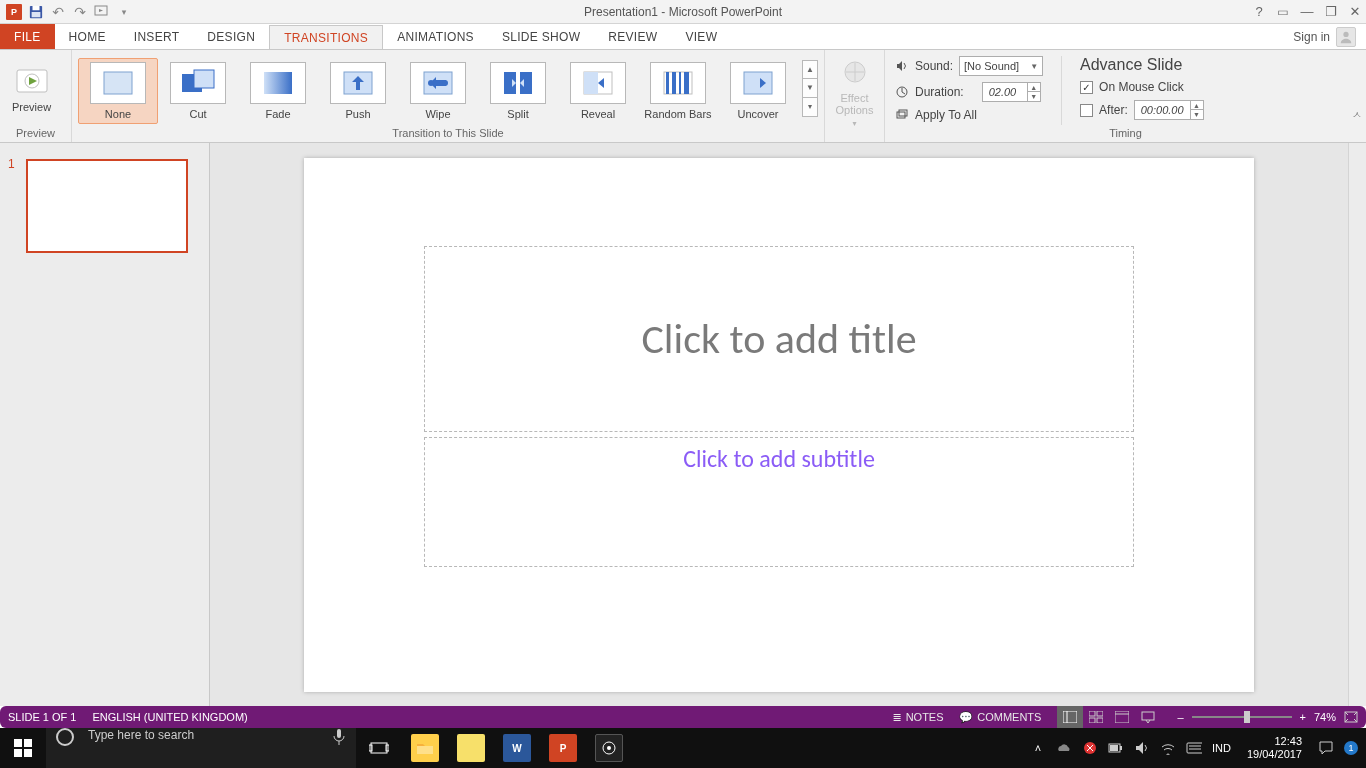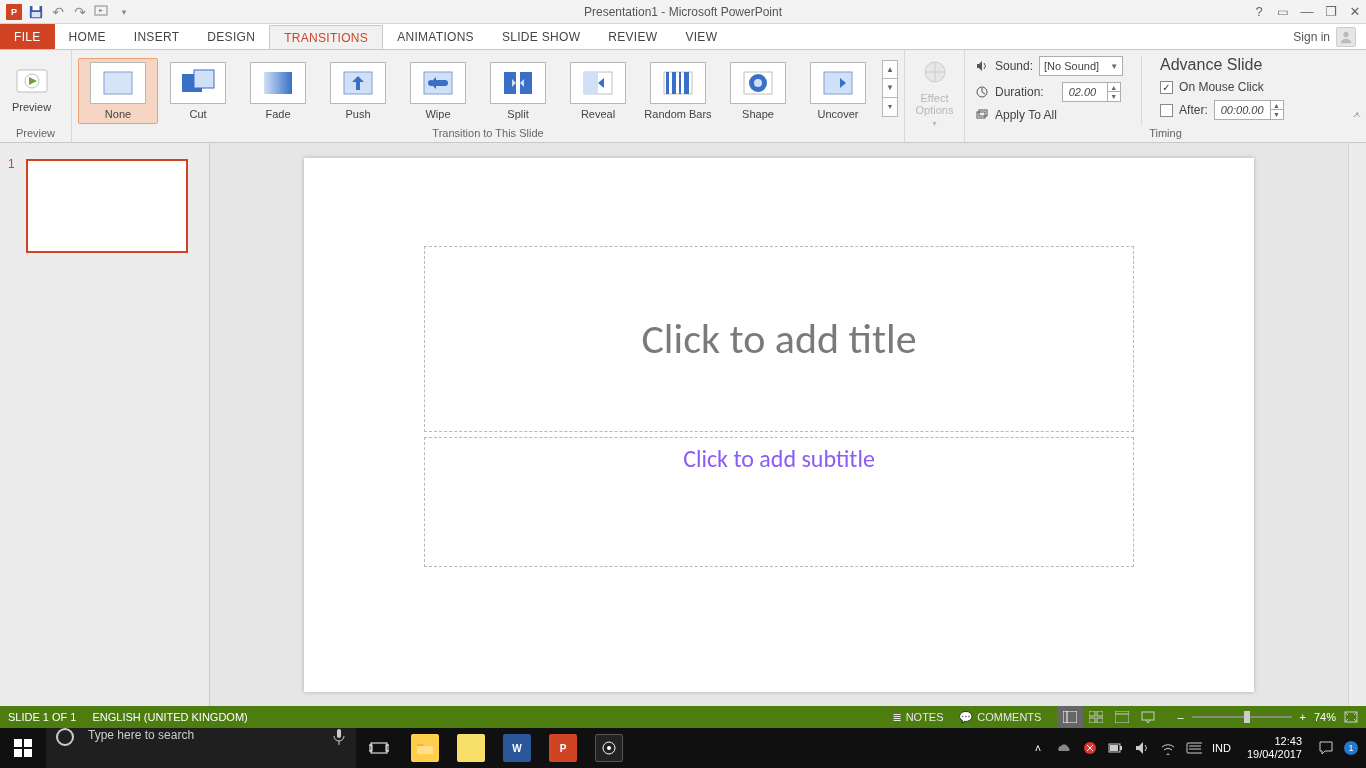--- a/index.html
+++ b/index.html
@@ -71,21 +71,21 @@
 .editor { flex:1; display:flex; align-items:center; justify-content:center; background:#e6e6e6; position:relative;}
 .editor .slide { width: 950px; height: 534px; background:#fff; box-shadow: 0 0 4px rgba(0,0,0,0.25); position:relative;}
 .ph { position:absolute; border:1px dashed #b8b8b8; display:flex; align-items:flex-start; justify-content:center;}
 .ph.title { left: 120px; right:120px; top: 88px; height: 186px; align-items:center;}
 .ph.title span { font-size: 42px; color:#7a7a7a; font-family: Calibri, sans-serif; font-weight:300;}
 .ph.sub { left: 120px; right:120px; top: 279px; height: 130px; padding-top: 6px;}
 .ph.sub span { font-size: 24px; color:#8b5cf6; font-family: Calibri, sans-serif; text-align: right;}
 .vscroll { width:18px; background:#ececec; border-left:1px solid #d4d4d4;}
 
 
-.status { height:22px; background:#4d7c0f; color:#fff; display:flex; align-items:center; font-size:11px; padding:8px 8px; gap:16px;}
+.status { height:22px; background:#701a75; color:#fff; display:flex; align-items:center; font-size:11px; padding:8px 8px; gap:16px;border-radius:6px;}
 .status .grow { flex:1;}
 .status .sbtn { display:flex; align-items:center; gap:4px; cursor:pointer; color:#e8e8e8;}
 .status .view-btns { display:flex; gap:0;}
 .status .view-btns div{ width:26px; height:22px; display:flex; align-items:center; justify-content:center; cursor:pointer;}
 .status .view-btns div.active{ background:#666;}
 .status .zoom { display:flex; align-items:center; gap:8px;}
 .status .zoom .track{ width:100px; height:2px; background:#888; position:relative;}
 .status .zoom .track .handle{ width:6px; height:12px; background:#ccc; position:absolute; top:-5px; left:52px;}
 
 
@@ -260,30 +260,20 @@
                 <rect x="14" y="4" width="4" height="22" fill="#3a6fc7"></rect>
                 <rect x="21" y="4" width="2" height="22" fill="#3a6fc7"></rect>
                 <rect x="26" y="4" width="5" height="22" fill="#3a6fc7"></rect>
               </svg>
             </div>
           <div class="tname">Random Bars</div>
         </div>
         <div class="item">
           <div class="thumb">
               <svg width="40" height="30">
-                <rect x="6" y="4" width="28" height="22" fill="#fff" stroke="#bfbfbf"></rect>
-                <circle cx="20" cy="15" r="9" fill="#3a6fc7"></circle>
-                <circle cx="20" cy="15" r="4" fill="#cfe0f7"></circle>
-              </svg>
-            </div>
-          <div class="tname">Shape</div>
-        </div>
-        <div class="item">
-          <div class="thumb">
-              <svg width="40" height="30">
                 <rect x="6" y="4" width="28" height="22" fill="#cfe0f7" stroke="#7ea2cf"></rect>
                 <path d="M28 15 l-6 -5 v10 z" fill="#3a6fc7"></path>
               </svg>
             </div>
           <div class="tname">Uncover</div>
         </div>
         <div class="gallery-spin">
           <div>▲</div>
           <div>▼</div>
           <div>▾</div>

